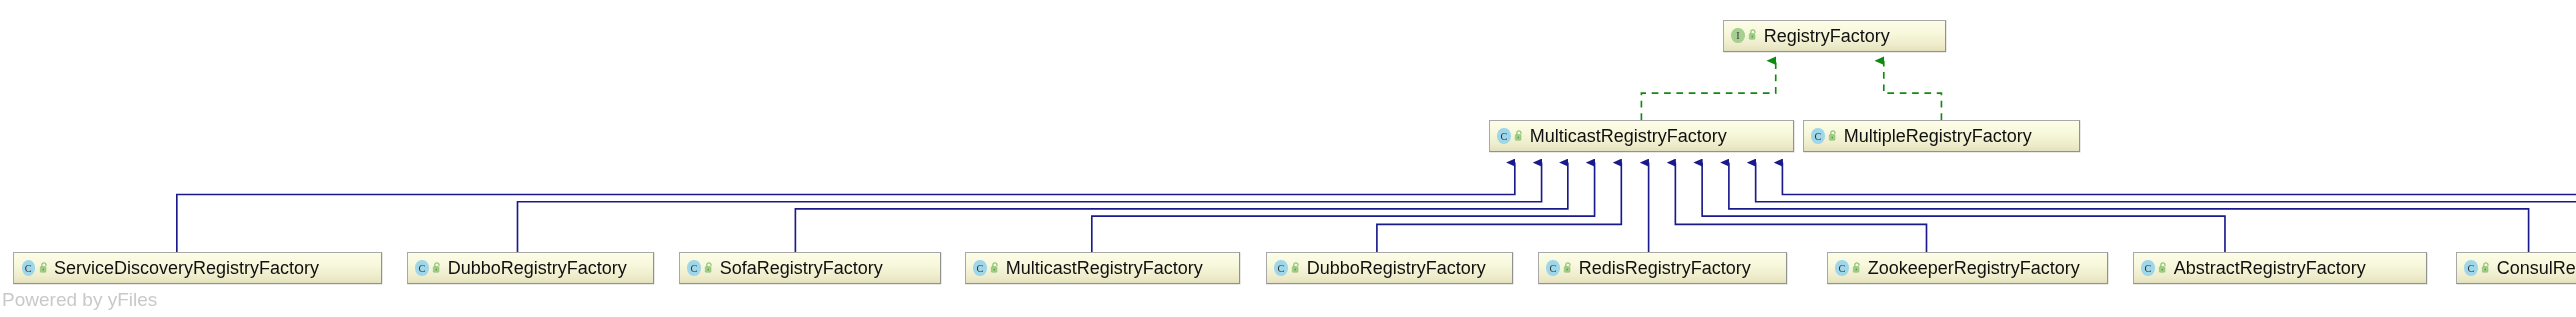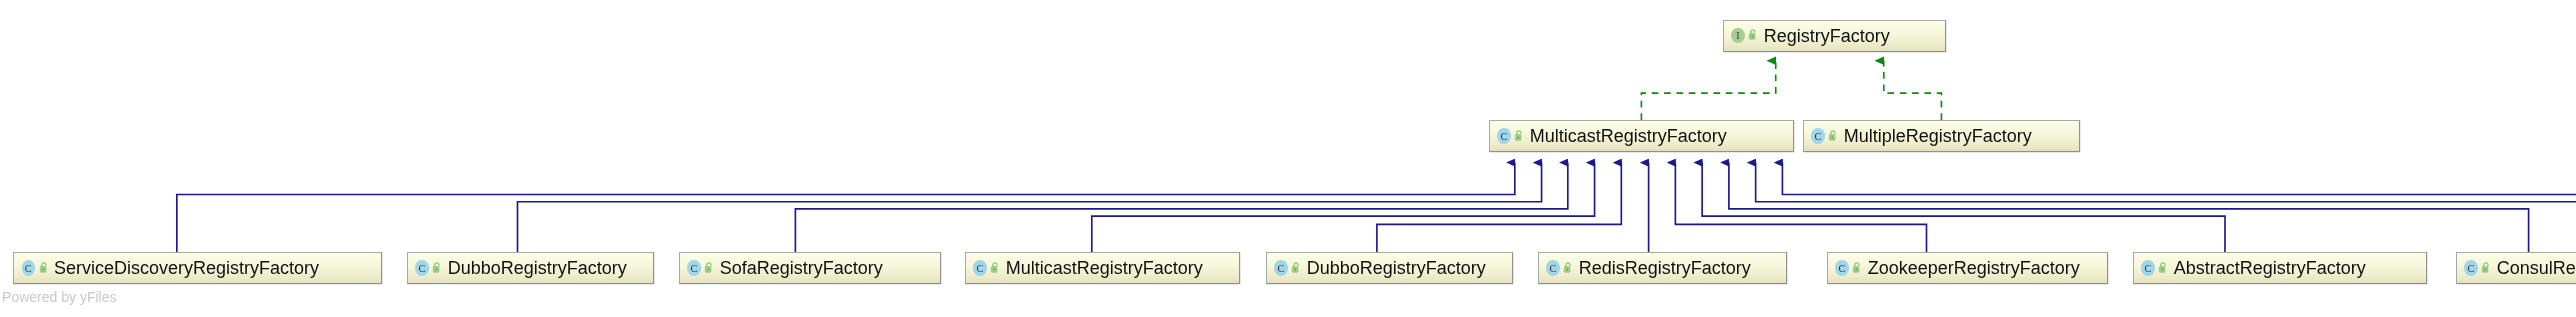--- a/index.html
+++ b/index.html
@@ -10,21 +10,21 @@
     overflow:hidden;
   }
   #canvas{position:relative;width:3360px;height:317px;background:#fff;}
 
   
   svg#edges{position:absolute;left:0;top:0;width:3360px;height:317px;pointer-events:none;}
 
   #yfiles{
     position:absolute;left:2.1px;top:289px;
     font-family:"Liberation Sans","DejaVu Sans",sans-serif;
-    font-size:14px;color:#c9c9c9;white-space:nowrap;z-index:4;
+    font-size:19px;color:#c9c9c9;white-space:nowrap;z-index:4;
   }
 
   
   .node{
     position:absolute;
     box-sizing:border-box;
     background:linear-gradient(to bottom,#fdfde8 0%,#f8f8dd 38%,#eeeccb 78%,#e4e2bd 100%);
     border:1px solid #a8a8a8;
     border-right-color:#919191;
     border-bottom-color:#919191;

